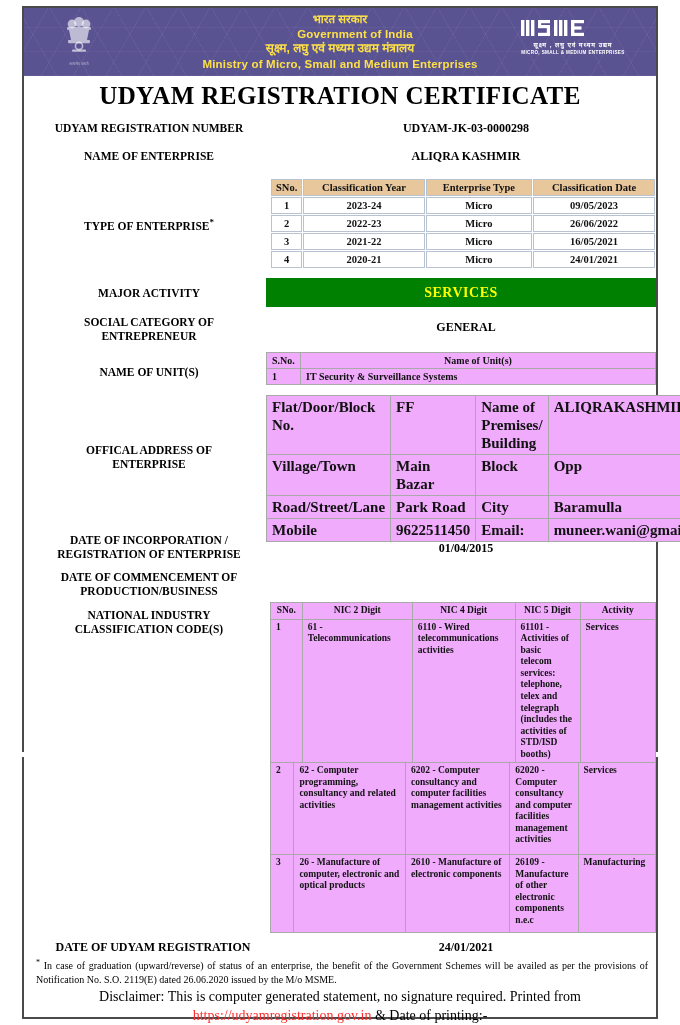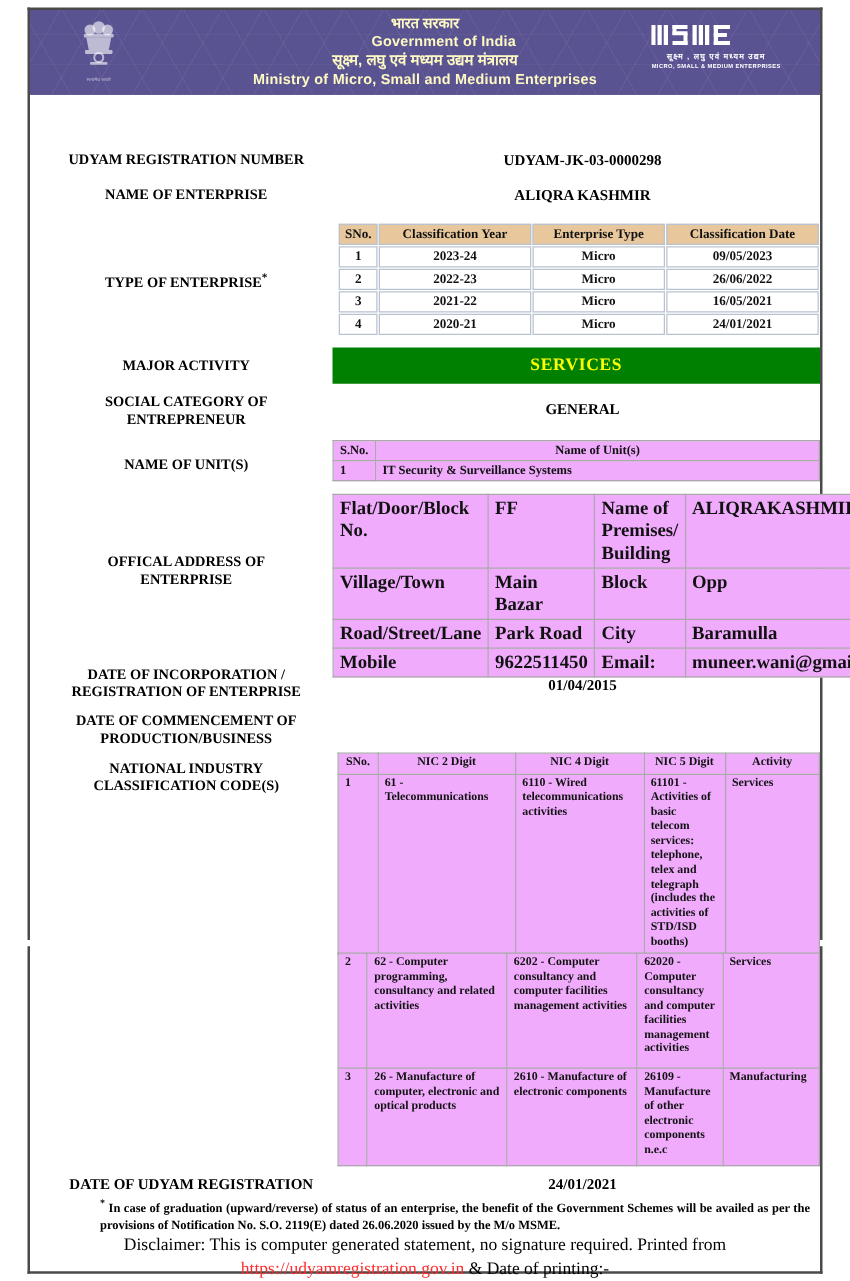--- a/index.html
+++ b/index.html
@@ -42,21 +42,21 @@
     opacity: .5;
     background-image:
       repeating-linear-gradient(60deg, rgba(255,255,255,.10) 0 1px, transparent 1px 28px),
       repeating-linear-gradient(-60deg, rgba(255,255,255,.10) 0 1px, transparent 1px 28px),
       repeating-linear-gradient(0deg, rgba(255,255,255,.08) 0 1px, transparent 1px 24px);
   }
   .banner-center {
     position: absolute;
     left: 0; right: 0; top: 4px;
     text-align: center;
-    color: #fef9c3;
+    color: #fde047;
     font-family: "Liberation Sans", "DejaVu Sans", sans-serif;
     line-height: 1.28;
   }
   .banner-center .l-hi  { font-size: 11.5px; font-weight: 700; }
   .banner-center .l-en  { font-size: 11.5px; font-weight: 700; letter-spacing: .2px; padding-left: 30px; }
   .banner-center .l-hi2 { font-size: 12px;   font-weight: 700; }
   .banner-center .l-en2 { font-size: 11.5px; font-weight: 700; letter-spacing: .2px; }
 
   
   .emblem {
@@ -193,25 +193,24 @@
   .c-n2  { width: 105px; }
   .c-n4  { width: 98px; }
   .c-n5  { width: 62px; }
   .c-act { width: 72px; }
 
   
   .footnote {
     position: absolute;
     left: 36px; right: 32px; top: 958px;
     font-size: 10px;
-    font-weight: 700;
+    font-weight: 400;
     line-height: 1.35;
     color: #000;
     text-align: justify;
-    margin-left: 44px;
   }
   .footnote .star { font-size: 8px; vertical-align: super; }
   .disclaimer {
     position: absolute;
     left: 32px; right: 32px; top: 988px;
     font-size: 14px;
     line-height: 1.35;
     color: #000;
     text-align: center;
   }
@@ -273,20 +272,21 @@
           <rect x="50" y="2" width="13" height="3.2"></rect>
           <rect x="50" y="8.4" width="10.5" height="3.2"></rect>
           <rect x="50" y="14.8" width="13" height="3.2"></rect>
         </g>
       </svg>
       <div class="msme-hi">सूक्ष्म , लघु एवं  मध्यम  उद्यम</div>
       <div class="msme-en">MICRO, SMALL &amp; MEDIUM ENTERPRISES</div>
     </div>
   </div>
 
+  <div class="cert-title">UDYAM REGISTRATION CERTIFICATE</div>
 
   <div class="row" style="top:121px;">
     <div class="lbl">UDYAM REGISTRATION NUMBER</div>
     <div class="val">UDYAM-JK-03-0000298</div>
   </div>
 
   <div class="row" style="top:149px;">
     <div class="lbl">NAME OF ENTERPRISE</div>
     <div class="val">ALIQRA KASHMIR</div>
   </div>

